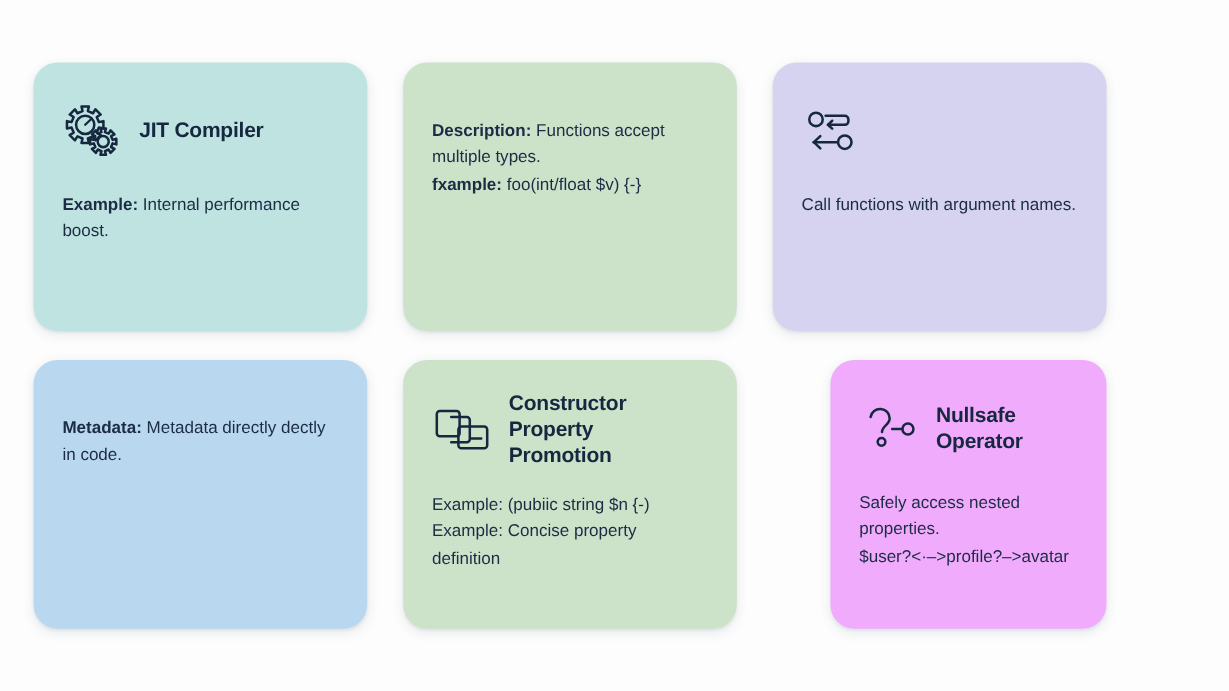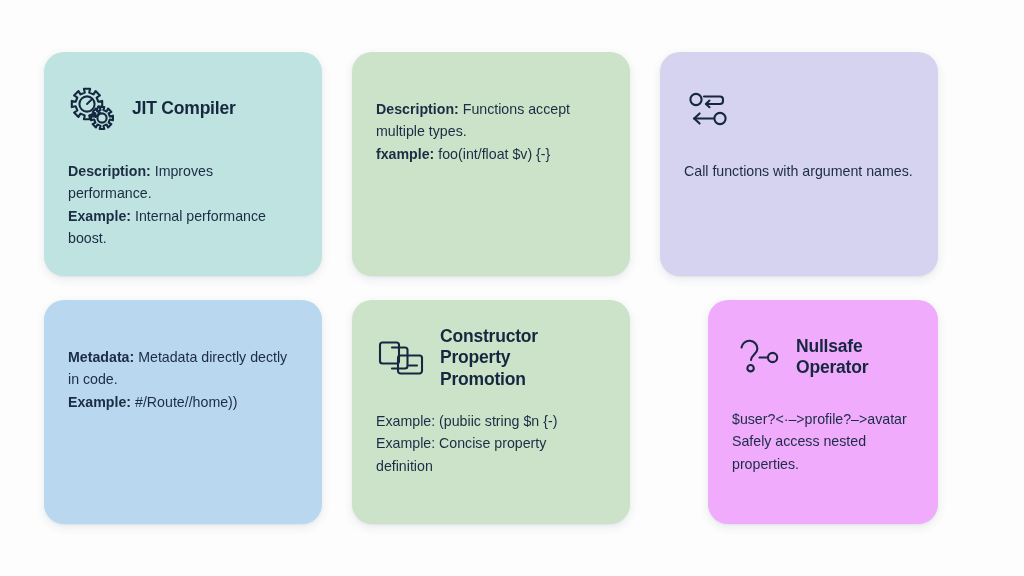--- a/index.html
+++ b/index.html
@@ -12,21 +12,21 @@
     background: #fdfdfd;
     font-family: "Liberation Sans", sans-serif;
     overflow: hidden;
   }
 
   #board {
     position: relative;
     width: 1024px;
     height: 576px;
     box-sizing: border-box;
-    padding: 52px 64px 44px 44px;
+    padding: 52px 64px 44px 28px;
   }
 
   .grid {
     display: grid;
     grid-template-columns: repeat(3, 278px);
     grid-template-rows: 224px 224px;
     column-gap: 30px;
     row-gap: 24px;
     width: 896px;
     height: 472px;
@@ -99,21 +99,20 @@
               <path d="M 34.19 16.92 L 34.19 23.08 L 30.39 22.22 L 28.62 26.48L 31.92 28.56 L 27.56 32.92 L 25.48 29.62 L 21.22 31.39L 22.08 35.19 L 15.92 35.19 L 16.78 31.39 L 12.52 29.62L 10.44 32.92 L 6.08 28.56 L 9.38 26.48 L 7.61 22.22L 3.81 23.08 L 3.81 16.92 L 7.61 17.78 L 9.38 13.52L 6.08 11.44 L 10.44 7.08 L 12.52 10.38 L 16.78 8.61L 15.92 4.81 L 22.08 4.81 L 21.22 8.61 L 25.48 10.38L 27.56 7.08 L 31.92 11.44 L 28.62 13.52 L 30.39 17.78 Z"></path>
               <circle cx="19" cy="20" r="7.6"></circle>
               <path d="M19 20 L23.4 15.8" stroke-width="1.9"></path>
               <path d="M 44.95 31.67 L 44.95 36.33 L 41.87 35.45 L 40.59 38.53L 43.40 40.09 L 40.09 43.40 L 38.53 40.59 L 35.45 41.87L 36.33 44.95 L 31.67 44.95 L 32.55 41.87 L 29.47 40.59L 27.91 43.40 L 24.60 40.09 L 27.41 38.53 L 26.13 35.45L 23.05 36.33 L 23.05 31.67 L 26.13 32.55 L 27.41 29.47L 24.60 27.91 L 27.91 24.60 L 29.47 27.41 L 32.55 26.13L 31.67 23.05 L 36.33 23.05 L 35.45 26.13 L 38.53 27.41L 40.09 24.60 L 43.40 27.91 L 40.59 29.47 L 41.87 32.55 Z"></path>
               <circle cx="34" cy="34" r="4.6"></circle>
             </svg>
           </span>
           <div class="card-title">JIT Compiler</div>
         </div>
         <div class="card-body">
-          <span class="body-line"><span class="lbl">Description:</span><span> Improves performance.</span></span>
           <span class="body-line"><span class="lbl">Example:</span><span> Internal performance boost.</span></span>
         </div>
       </div>
       <div class="card" style="background: rgb(204, 227, 202);">
         <div class="card-body">
           <span class="body-line"><span class="lbl">Description:</span><span> Functions accept multiple types.</span></span>
           <span class="body-line"><span class="lbl">fxample:</span><span> foo(int/float $v) {-}</span></span>
         </div>
       </div>
       <div class="card" style="background: rgb(213, 211, 239);">
@@ -129,21 +128,20 @@
             </svg>
           </span>
         </div>
         <div class="card-body">
           <span class="body-line"><span>Call functions with argument names.</span></span>
         </div>
       </div>
       <div class="card" style="background: rgb(185, 216, 239);">
         <div class="card-body">
           <span class="body-line"><span class="lbl">Metadata:</span><span> Metadata directly dectly in code.</span></span>
-          <span class="body-line"><span class="lbl">Example:</span><span> #/Route//home))</span></span>
         </div>
       </div>
       <div class="card" style="background: rgb(204, 227, 202);">
         <div class="card-head">
           <span class="card-icon">
             <svg viewBox="0 0 50 50" fill="none" stroke="#16283f" stroke-width="2.1" stroke-linecap="round" stroke-linejoin="round">
               <path d="M6.5 9.5 h14 a2.5 2.5 0 0 1 2.5 2.5 v16 a2.5 2.5 0 0 1 -2.5 2.5 h-14 a2.5 2.5 0 0 1 -2.5 -2.5 v-16 a2.5 2.5 0 0 1 2.5 -2.5 z"></path>
               <path d="M16 14.5 h13 a2.5 2.5 0 0 1 2.5 2.5 v16 a2.5 2.5 0 0 1 -2.5 2.5 h-13"></path>
               <path d="M24.5 22.5 h19 a2.5 2.5 0 0 1 2.5 2.5 v13 a2.5 2.5 0 0 1 -2.5 2.5 h-19 a2.5 2.5 0 0 1 -2.5 -2.5 v-13 a2.5 2.5 0 0 1 2.5 -2.5 z"></path>
               <path d="M33 32.5 h8"></path>
@@ -165,18 +163,18 @@
               <path d="M9.5 15.5 a8 8 0 0 1 15.9 1.2 c0 5.2 -6.4 6.2 -6.4 11.3"></path>
               <circle cx="18.6" cy="36.2" r="3.2"></circle>
               <path d="M27.5 25.5 h8.5"></path>
               <circle cx="40.6" cy="25.5" r="4.6"></circle>
             </svg>
           </span>
           <div class="card-title">Nullsafe
 Operator</div>
         </div>
         <div class="card-body">
+          <span class="body-line"><span>Safely access nested properties.</span></span>
           <span class="body-line"><span>$user?&lt;·–&gt;profile?–&gt;avatar</span></span>
-          <span class="body-line"><span>Safely access nested properties.</span></span>
         </div>
       </div>
     </div>
 </div>
 
 </body></html>

